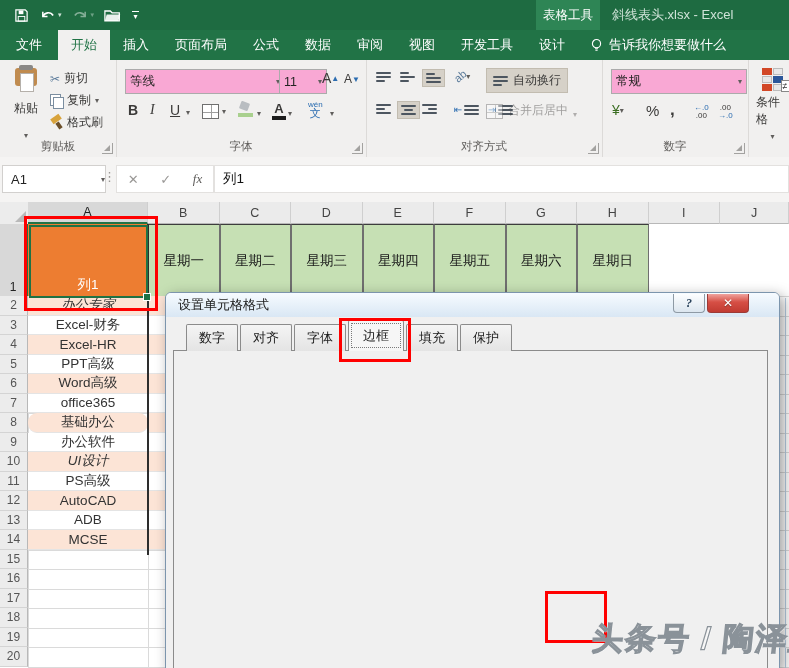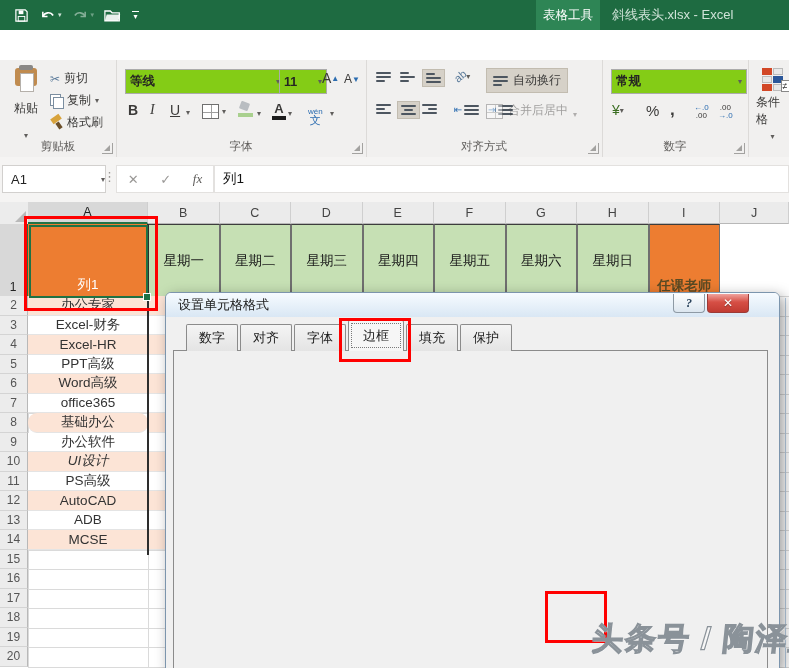--- a/index.html
+++ b/index.html
@@ -26,22 +26,22 @@
   #ribbon{position:absolute;left:0;top:60px;width:789px;height:97px;background:#f1f0ef;
           border-bottom:1px solid #d2d0ce;font-size:12px;}
   .rgroup{position:absolute;top:0;height:97px;border-right:1px solid #dcdad8;}
   .glabel{position:absolute;bottom:3px;left:0;right:0;text-align:center;color:#605e5c;font-size:11.5px;}
   .launcher{position:absolute;right:3px;bottom:3px;width:10px;height:10px;border-left:1px solid #8a8886;
             border-top:1px solid #8a8886;transform:rotate(180deg);opacity:.75;}
   .launcher:after{content:"";position:absolute;left:2px;top:2px;border:3px solid transparent;
             border-left-color:#8a8886;border-top-color:#8a8886;}
   .rbtn{display:flex;align-items:center;justify-content:center;color:#3b3a39;}
   .rsel{background:#d6d1c8;border:1px solid #c2bcb0;}
-  .combo{background:#84cc16;border:1px solid #ababab;display:flex;align-items:center;
-         font-size:12.5px;padding:0 4px;justify-content:space-between;color:#252423;font-weight:bold;}
+  .combo{background:#f9a8d4;border:1px solid #ababab;display:flex;align-items:center;
+         font-size:12.5px;padding:0 4px;justify-content:space-between;color:#252423;}
   .drop{font-size:8px;color:#605e5c;}
   .bars{display:flex;flex-direction:column;gap:2px;width:15px;}
   .bars i{display:block;height:2px;background:#4d5660;border-radius:1px;}
   .bars.left{align-items:flex-start}.bars.center{align-items:center}.bars.right{align-items:flex-end}
   .bars .s{width:9px}.bars .l{width:15px}
   .disabled{opacity:.45;align-items:flex-end;}
   
   #paste-icon{width:22px;height:27px;background:#c08b4f;border-radius:3px;position:relative;}
   #paste-icon:before{content:"";position:absolute;left:4px;top:-3px;width:14px;height:5px;background:#8a8886;border-radius:2px;}
   #paste-icon:after{content:"";position:absolute;left:5px;top:5px;width:12px;height:17px;background:#fff;border:1px solid #b5b0aa;}
@@ -231,20 +231,41 @@
       </span>
       <span class="qbtn" style="flex-direction:column;line-height:5px;">
         <span style="width:7px;height:1.5px;background:#fff;display:block;margin-bottom:2px;"></span>
         <span style="font-size:8px;">▾</span>
       </span>
     </div>
     <div id="context-block">表格工具</div>
     <div id="doc-title">斜线表头.xlsx  -  Excel</div>
   </div>
 
+  <div id="tabrow">
+    <div id="ribbon-tabs">
+        <div class="rtab file">文件</div>
+        <div class="rtab active">开始</div>
+        <div class="rtab">插入</div>
+        <div class="rtab">页面布局</div>
+        <div class="rtab">公式</div>
+        <div class="rtab">数据</div>
+        <div class="rtab">审阅</div>
+        <div class="rtab">视图</div>
+        <div class="rtab">开发工具</div>
+        <div class="rtab context">设计</div>
+      </div>
+    <div id="tellme">
+      <svg width="13" height="15" viewBox="0 0 14 16">
+          <circle cx="7" cy="6" r="4.4" fill="none" stroke="#fff" stroke-width="1.2"></circle>
+          <path d="M5.4 11 h3.2 M5.8 13 h2.4" stroke="#fff" stroke-width="1.2"></path>
+        </svg>
+      <span>告诉我你想要做什么</span>
+    </div>
+  </div>
 
   <div id="ribbon">
 
     <div class="rgroup" style="left:0;width:116px;">
       <div class="rbtn" style="position:absolute;left:8px;top:8px;width:36px;height:72px;flex-direction:column;gap:14px;">
         <span id="paste-icon"></span>
         <span>粘贴</span>
         <span class="drop">▾</span>
       </div>
       <div class="rbtn" style="position:absolute;left:50px;top:10px;gap:4px;">
@@ -298,21 +319,21 @@
       <div class="rbtn" style="position:absolute;left:122px;top:42px;flex-direction:column;">
         <span class="bucket-icon"></span>
         <span class="underbar" style="position:static;width:15px;height:4px;background:#a9d08e;"></span>
       </div>
       <span class="drop" style="position:absolute;left:141px;top:49px;">▾</span>
       <div class="rbtn" style="position:absolute;left:156px;top:41px;flex-direction:column;font-size:13px;font-weight:bold;">
         <span>A</span>
         <span style="width:14px;height:4px;background:#1c1c1c;display:block;"></span>
       </div>
       <span class="drop" style="position:absolute;left:172px;top:49px;">▾</span>
-      <div class="rbtn" style="position:absolute;left:192px;top:47px;flex-direction:column;line-height:9px;color:#2b6cb0;">
+      <div class="rbtn" style="position:absolute;left:192px;top:40px;flex-direction:column;line-height:9px;color:#2b6cb0;">
         <span style="font-size:8px;">wén</span>
         <span style="font-size:11px;">文</span>
       </div>
       <span class="drop" style="position:absolute;left:214px;top:49px;">▾</span>
       <div class="glabel">字体</div>
       <div class="launcher"></div>
     </div>
 
     <div class="rgroup" style="left:366px;width:236px;">
       <div class="rbtn" style="position:absolute;left:10px;top:12px;">
@@ -524,23 +545,22 @@
     <div id="cell-a1">列1</div>
     <div id="week-cells">
         <div class="cell week" style="left: 148px; width: 71.5px;">星期一</div>
         <div class="cell week" style="left: 219.5px; width: 71.5px;">星期二</div>
         <div class="cell week" style="left: 291px; width: 71.5px;">星期三</div>
         <div class="cell week" style="left: 362.5px; width: 71.5px;">星期四</div>
         <div class="cell week" style="left: 434px; width: 71.5px;">星期五</div>
         <div class="cell week" style="left: 505.5px; width: 71.5px;">星期六</div>
         <div class="cell week" style="left: 577px; width: 71.5px;">星期日</div>
       </div>
-    <div id="cell-i1" style="left:648.5px;width:71.5px;">任课老师</div>
     <div id="item-cells">
-        <div class="cell item band" style="top: 94px;">办公专家</div>
+        <div class="cell item band" style="top: 94px; font-style: italic;">办公专家</div>
         <div class="sliver band" style="top: 94px;"></div>
         <div class="cell item" style="top: 113.5px;">Excel-财务</div>
         <div class="sliver" style="top: 113.5px;"></div>
         <div class="cell item band" style="top: 133px;">Excel-HR</div>
         <div class="sliver band" style="top: 133px;"></div>
         <div class="cell item" style="top: 152.5px;">PPT高级</div>
         <div class="sliver" style="top: 152.5px;"></div>
         <div class="cell item band" style="top: 172px;">Word高级</div>
         <div class="sliver band" style="top: 172px;"></div>
         <div class="cell item" style="top: 191.5px;">office365</div>

